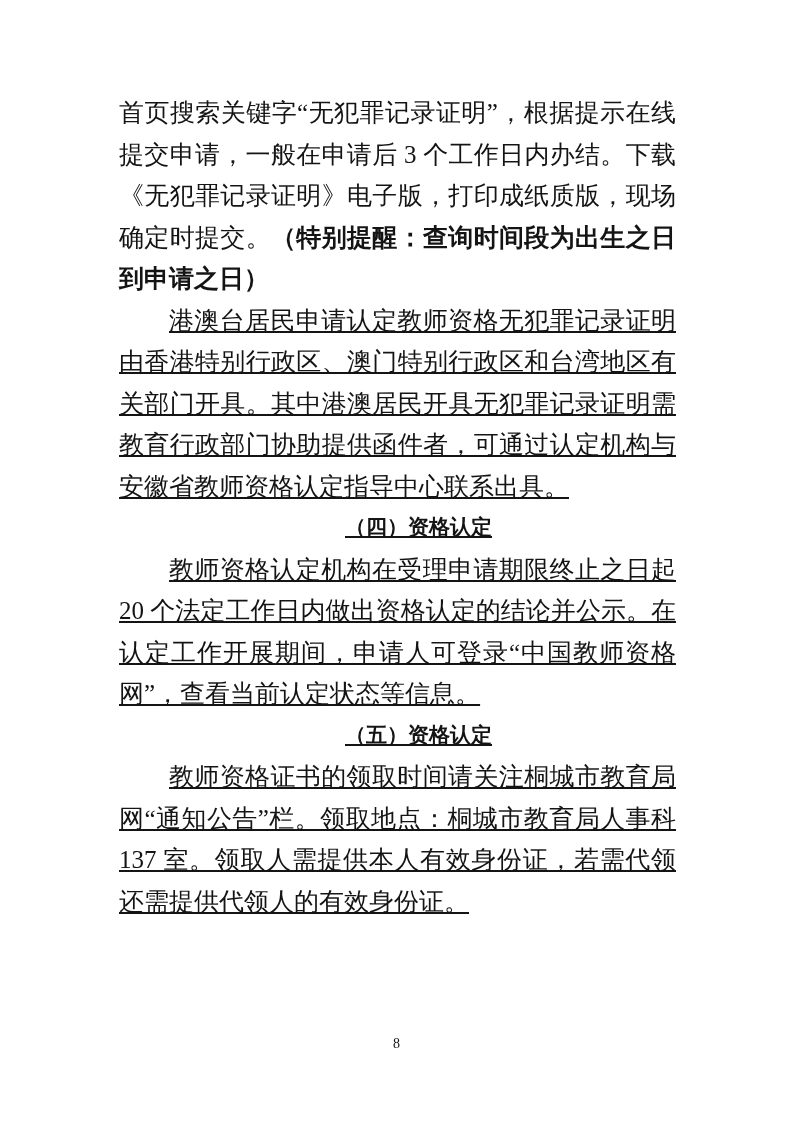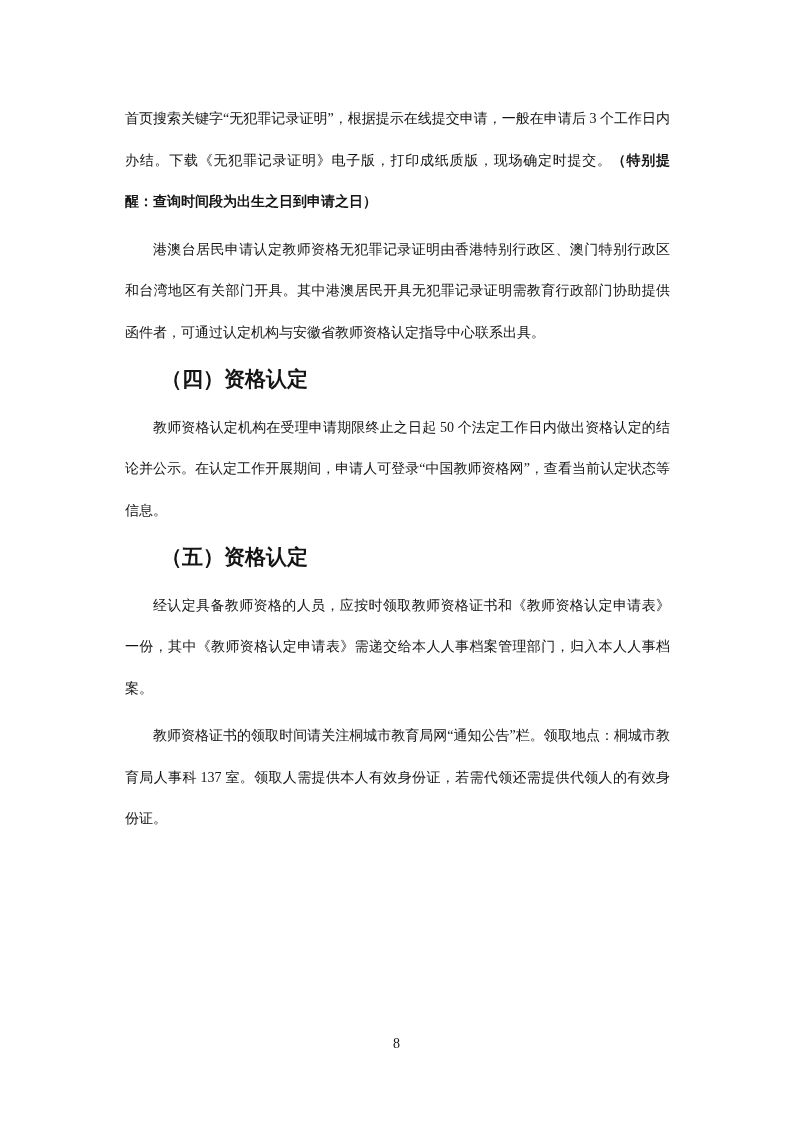--- a/index.html
+++ b/index.html
@@ -16,41 +16,43 @@
     font-family: "Liberation Serif", "DejaVu Serif", serif;
     color: #141414;
   }
   .text-block {
     position: absolute;
     left: 119px;
     top: 92px;
     width: 557px;
   }
   .para {
-    margin: 6px;
-    font-size: 14px;
+    margin: 0;
+    font-size: 25px;
     line-height: 41.5px;
     text-align: justify;
     text-justify: inter-character;
     word-break: break-all;
     font-weight: normal;
   }
   .para.indent {
     text-indent: 2em;
+    text-decoration: underline;
   }
   .bold {
     font-weight: bold;
   }
   .section-heading {
     margin: 0;
     font-size: 21px;
     line-height: 41.5px;
     font-weight: bold;
     text-indent: 2em;
-    text-align: left;
+    text-align: center;
+    text-decoration: underline;
   }
   .page-footer {
     position: absolute;
     left: 0;
     top: 1034px;
     width: 100%;
     text-align: center;
     font-size: 14px;
     line-height: 20px;
     color: #141414;
@@ -63,25 +65,24 @@
 <div class="page">
 
   <div class="text-block">
 
     <p class="para"><span>首页搜索关键字“无犯罪记录证明”，根据提示在线提交申请，一般在申请后 3 个工作日内办结。下载《无犯罪记录证明》电子版，打印成纸质版，现场确定时提交。</span><span class="bold">（特别提醒：查询时间段为出生之日到申请之日）</span></p>
 
     <p class="para indent">港澳台居民申请认定教师资格无犯罪记录证明由香港特别行政区、澳门特别行政区和台湾地区有关部门开具。其中港澳居民开具无犯罪记录证明需教育行政部门协助提供函件者，可通过认定机构与安徽省教师资格认定指导中心联系出具。</p>
 
     <h3 class="section-heading">（四）资格认定</h3>
 
-    <p class="para indent">教师资格认定机构在受理申请期限终止之日起 50 个法定工作日内做出资格认定的结论并公示。在认定工作开展期间，申请人可登录“中国教师资格网”，查看当前认定状态等信息。</p>
+    <p class="para indent">教师资格认定机构在受理申请期限终止之日起 20 个法定工作日内做出资格认定的结论并公示。在认定工作开展期间，申请人可登录“中国教师资格网”，查看当前认定状态等信息。</p>
 
     <h3 class="section-heading">（五）资格认定</h3>
 
-    <p class="para indent">经认定具备教师资格的人员，应按时领取教师资格证书和《教师资格认定申请表》一份，其中《教师资格认定申请表》需递交给本人人事档案管理部门，归入本人人事档案。</p>
 
     <p class="para indent">教师资格证书的领取时间请关注桐城市教育局网“通知公告”栏。领取地点：桐城市教育局人事科 137 室。领取人需提供本人有效身份证，若需代领还需提供代领人的有效身份证。</p>
 
   </div>
 
   <div class="page-footer">8</div>
 
 </div>
 
 </body></html>

